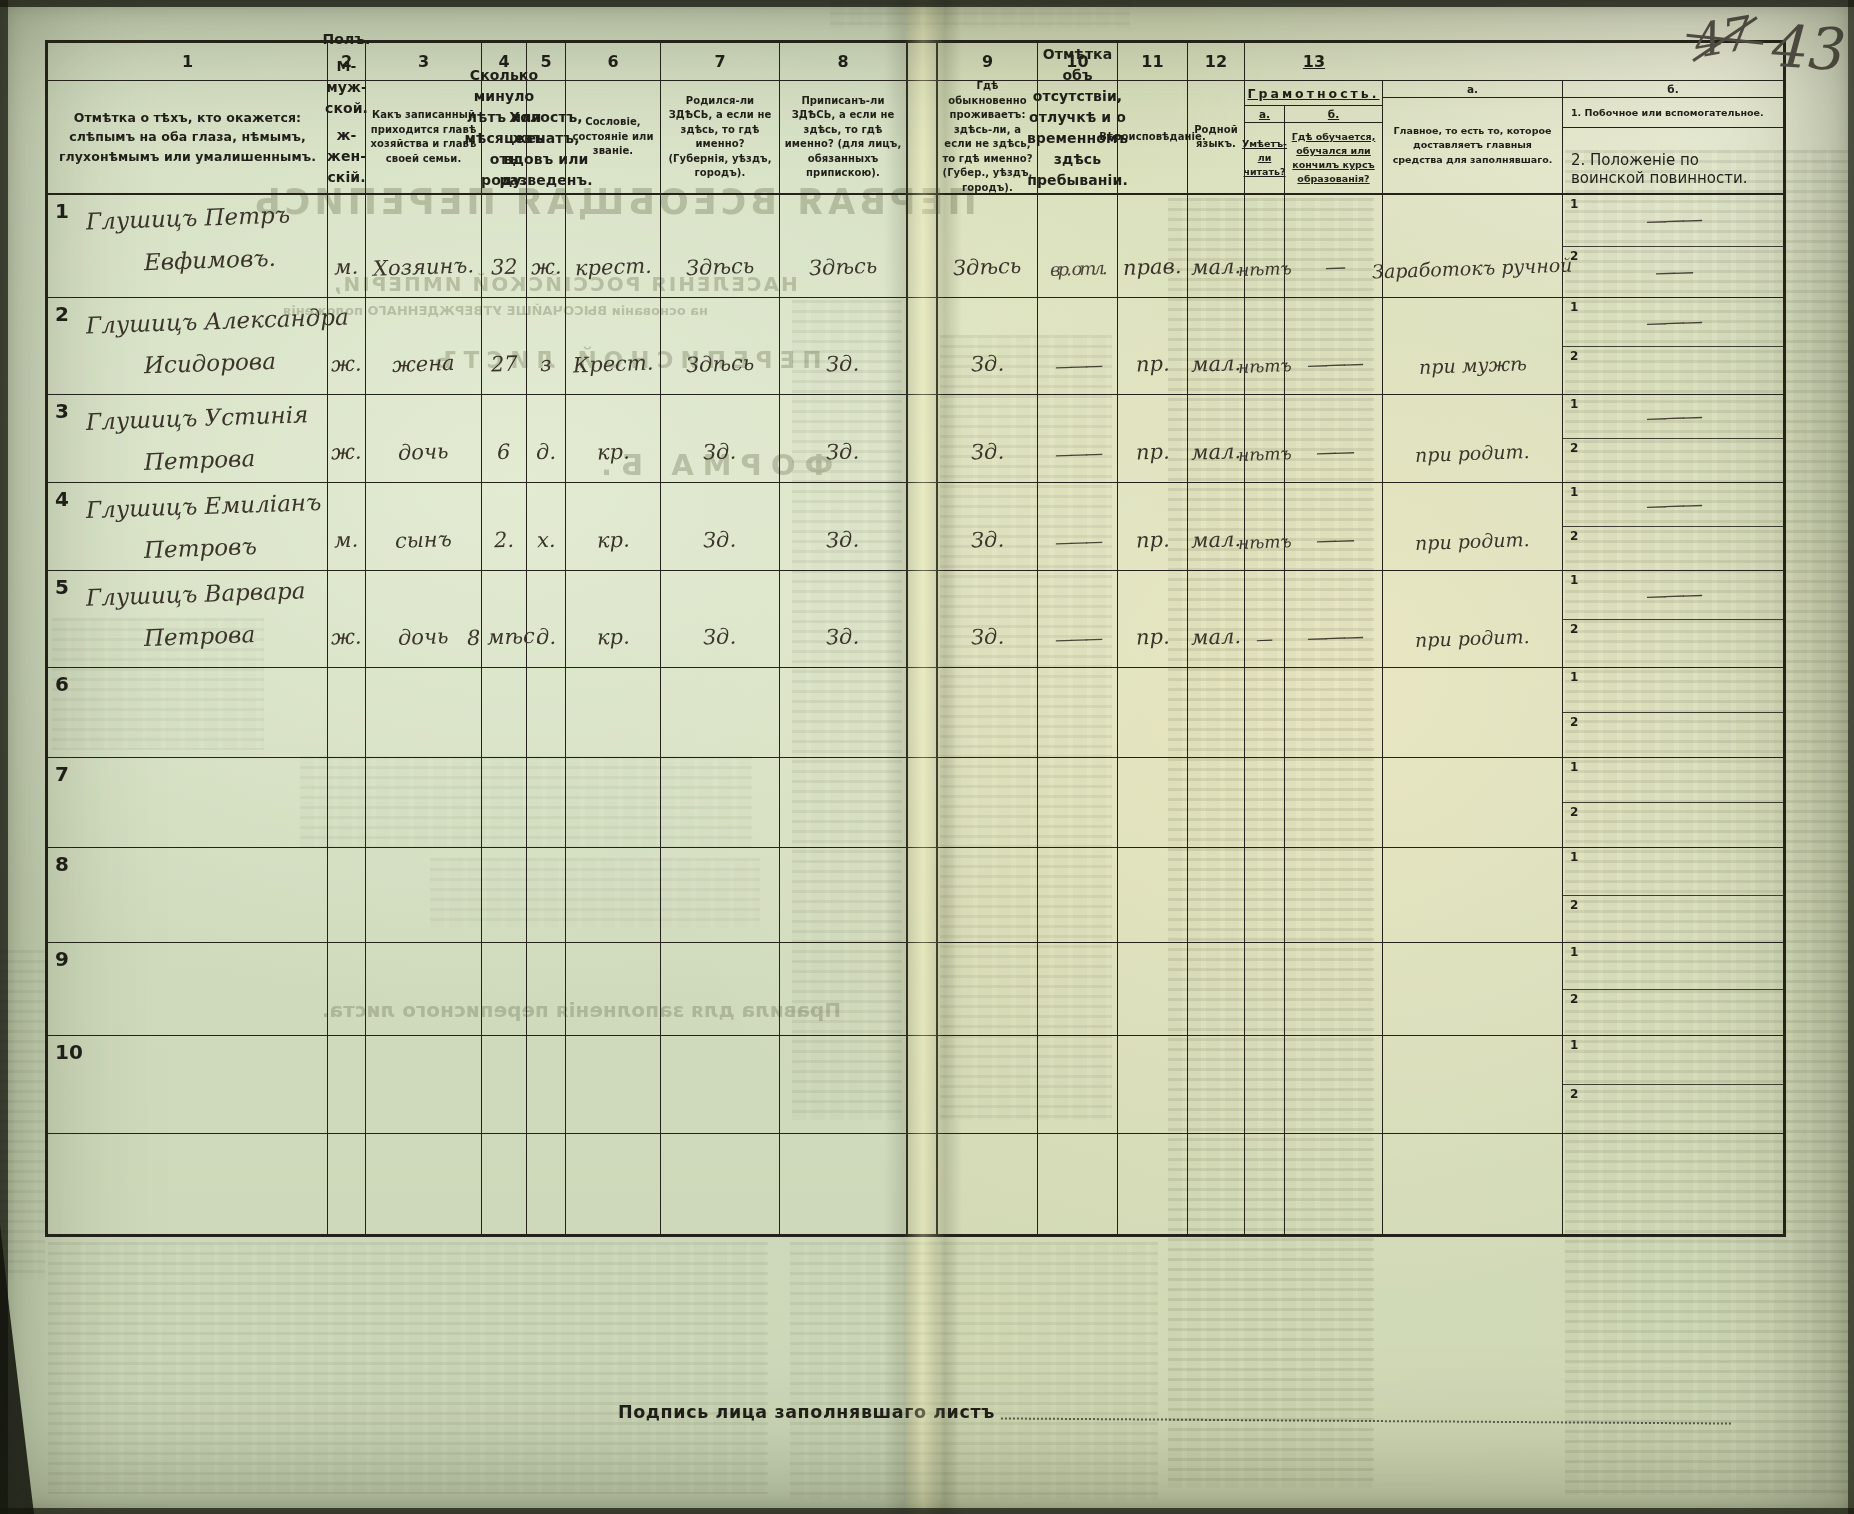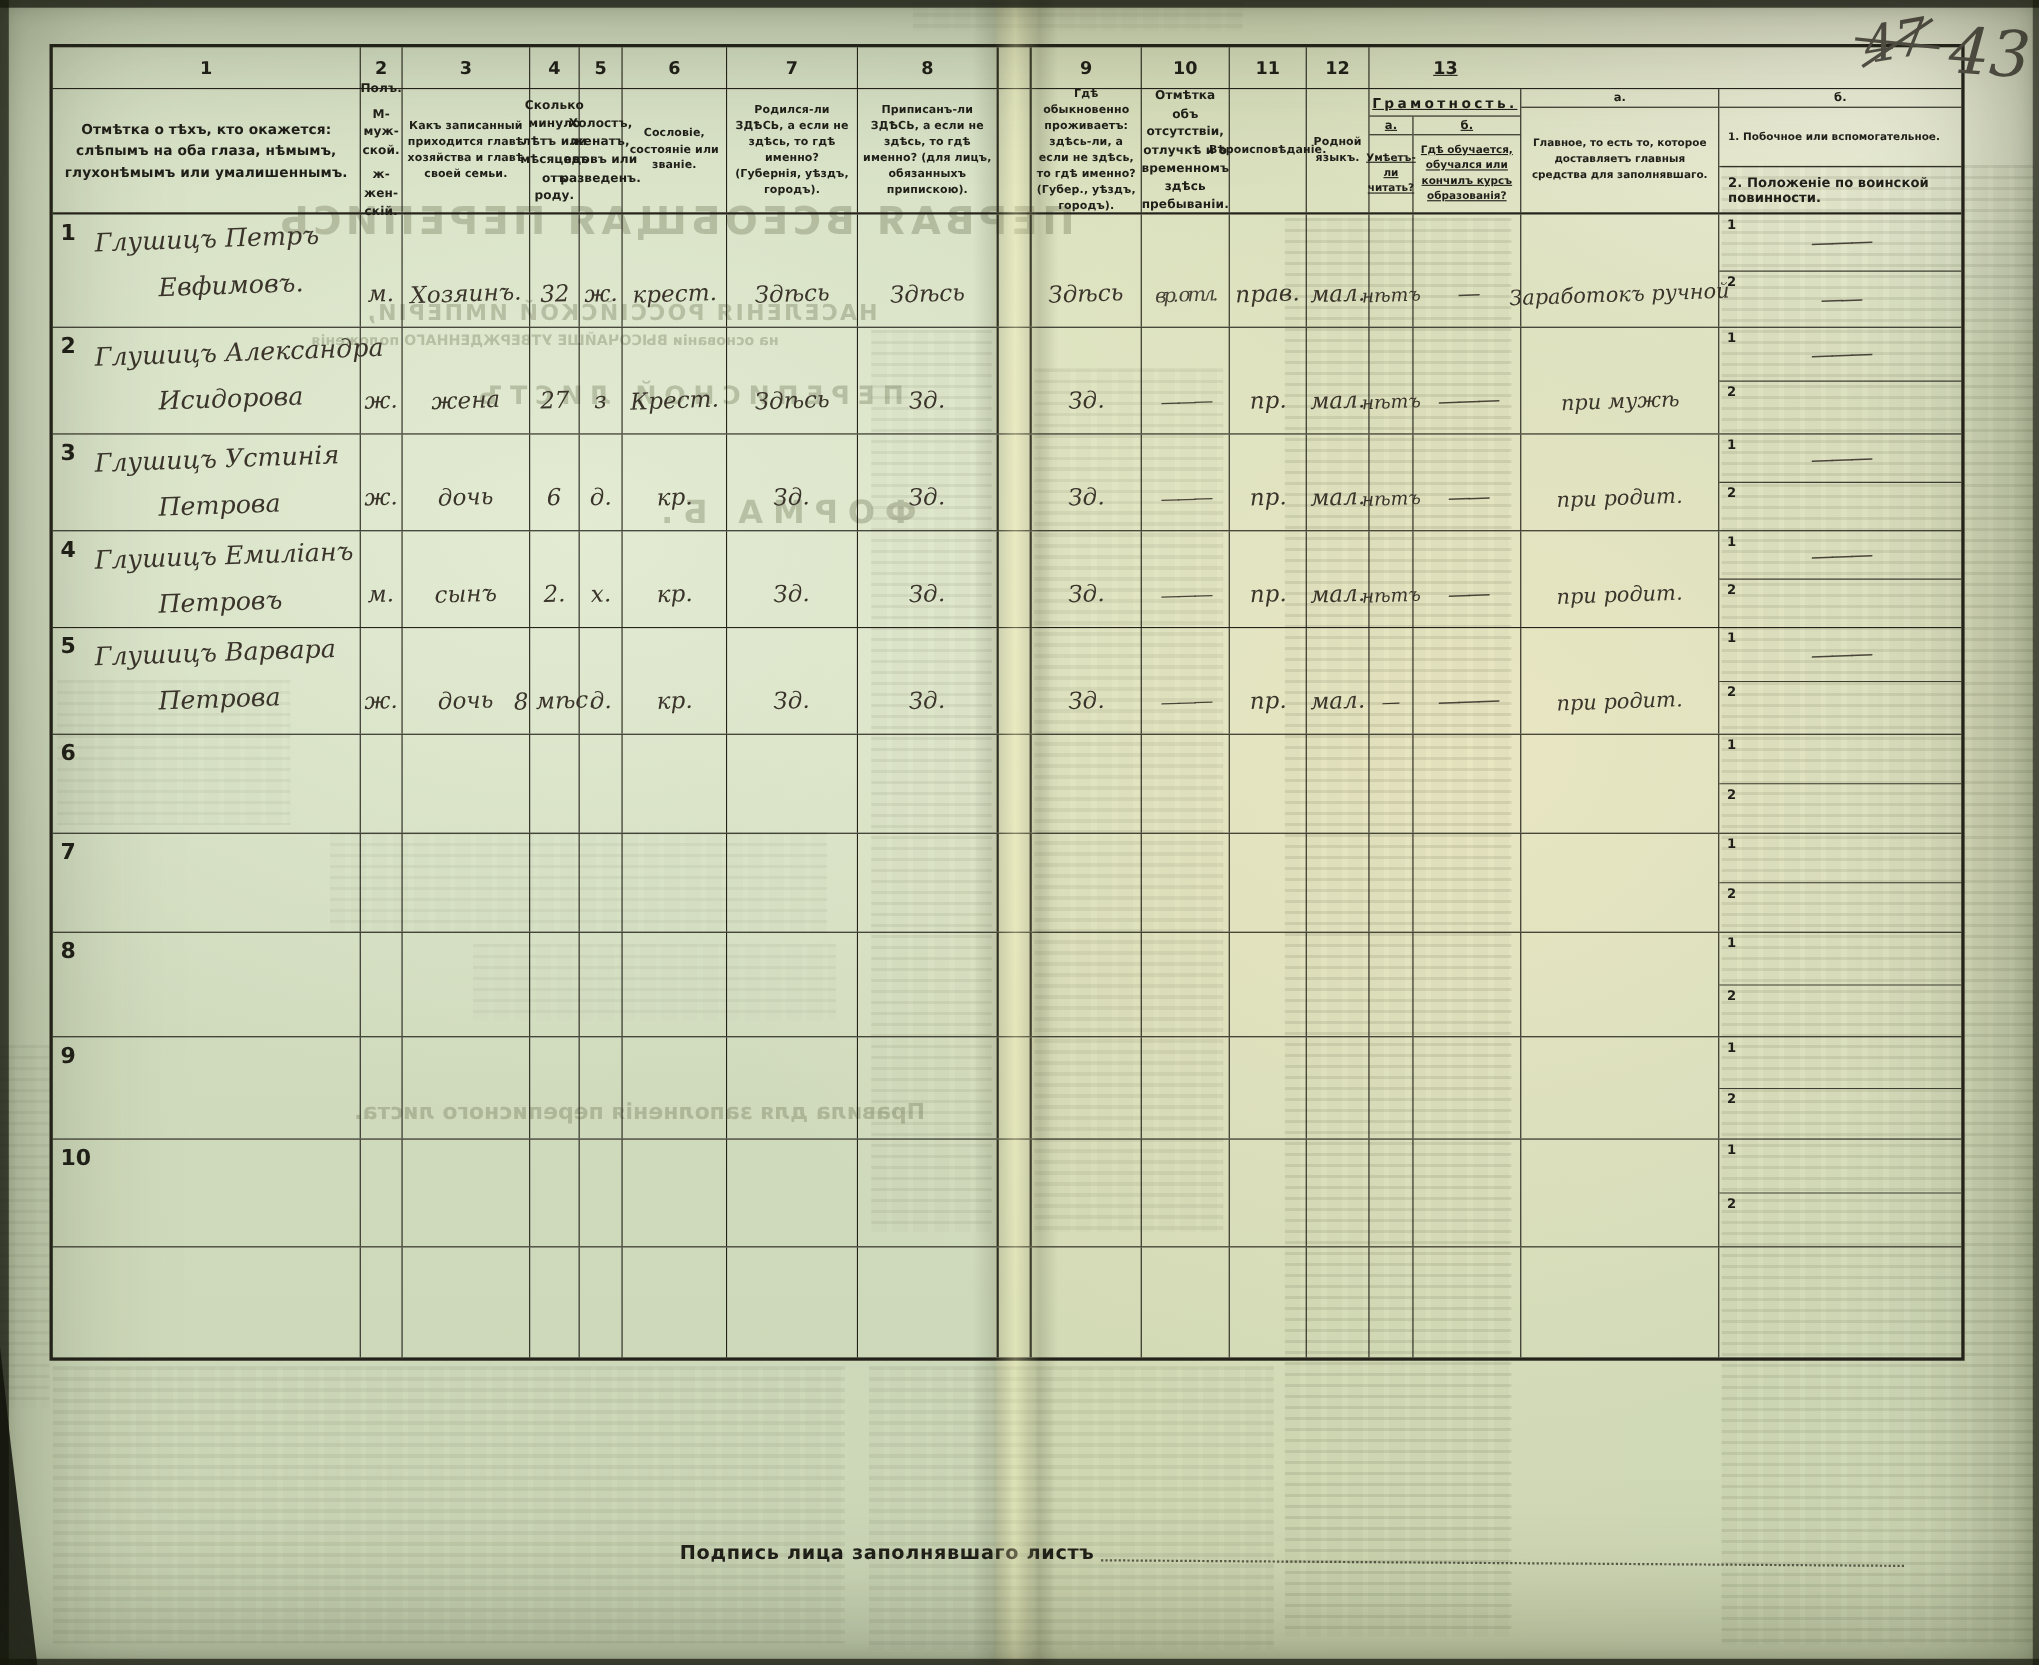--- a/index.html
+++ b/index.html
@@ -45,40 +45,40 @@
   .num-row .hcell{display:flex;align-items:center;justify-content:center;
     font-size:16px;font-weight:bold;}
   .head-row{height:114px;border-bottom:2.6px solid var(--line,#24221b);}
   .hcell{border-right:1.4px solid var(--line,#24221b);box-sizing:border-box;
     display:flex;flex-direction:column;align-items:center;justify-content:center;
     text-align:center;padding:2px 3px;}
   .hrow .hcell:last-child{border-right:none;}
   .htext{font-size:10px;font-weight:bold;line-height:1.45;letter-spacing:.1px;}
   .htext p{margin:3px 0;}
   .big{font-size:12.5px;line-height:1.55;}
-  .tiny{font-size:11px;line-height:1.5;}
+  .tiny{font-size:14px;line-height:1.5;justify-content:flex-end;}
   .w1{width:280px;} .w2{width:38px;} .w3{width:116px;} .w4{width:45px;} .w5{width:39px;}
   .w6{width:95px;} .w7{width:119px;} .w8{width:128px;} .wf{width:30px;}
   .w9{width:100px;} .w10{width:80px;} .w11{width:70px;} .w12{width:57px;}
   .w13{width:138px;text-decoration:underline;} .w14{width:400px;}
   .w13a{width:40px;} .w13b{width:98px;} .w14a{width:180px;} .w14b{width:220px;}
   .page-edge{border-right:2.6px solid var(--line,#24221b) !important;}
   .wf{border-right:2.6px solid var(--line,#24221b) !important;background:transparent;}
   .num-row .wf, .head-row .wf{font-size:0;}
   .composite{padding:0;}
   .sub-title{width:100%;border-bottom:1.4px solid var(--line,#24221b);padding:5px 0 4px;
     font-size:12.5px;font-weight:bold;letter-spacing:3px;box-sizing:border-box;}
   .sub-cols{flex:1;display:flex;width:100%;}
   .sub-col{border-right:1.4px solid var(--line,#24221b);display:flex;flex-direction:column;box-sizing:border-box;}
   .sub-col:last-child{border-right:none;}
   .sub-label{border-bottom:1.4px solid var(--line,#24221b);font-size:10.5px;font-weight:bold;padding:2px 0;}
   .sub-text{flex:1;display:flex;align-items:center;justify-content:center;
     padding:3px 5px;font-size:9.5px;font-weight:bold;line-height:1.5;}
   .sub-item{flex:1;display:flex;align-items:center;padding:4px 8px;font-size:9.5px;font-weight:bold;text-align:left;line-height:1.4;}
-  .sub-item2{border-top:1.4px solid var(--line,#24221b);padding:7px 8px 6px;font-size:12px;font-weight:bold;text-align:left;}
+  .sub-item2{border-top:1.4px solid var(--line,#24221b);padding:23px 8px 6px;font-size:15px;font-weight:normal;text-align:left;}
 
   .trow{display:flex;border-bottom:1.7px solid var(--line,#24221b);box-sizing:border-box;}
   #rows-container .trow:nth-child(1){height:103px;}
   #rows-container .trow:nth-child(2){height:97px;}
   #rows-container .trow:nth-child(3){height:88px;}
   #rows-container .trow:nth-child(4){height:88px;}
   #rows-container .trow:nth-child(5){height:97px;}
   #rows-container .trow:nth-child(6){height:90px;}
   #rows-container .trow:nth-child(7){height:90px;}
   #rows-container .trow:nth-child(8){height:95px;}

